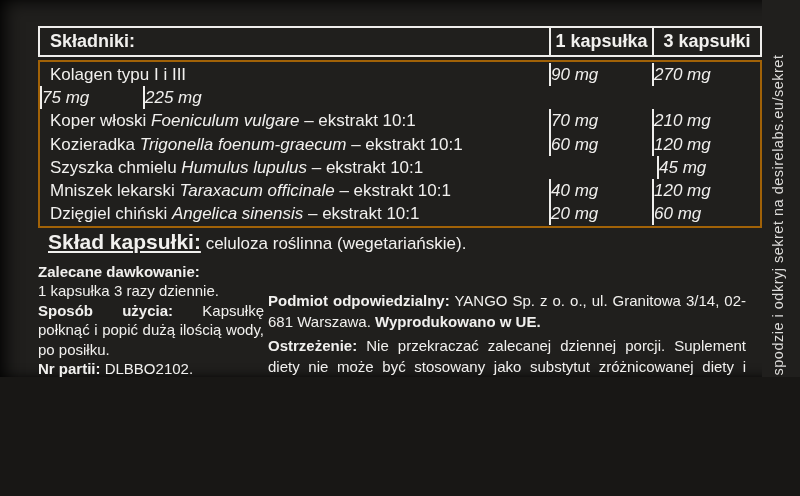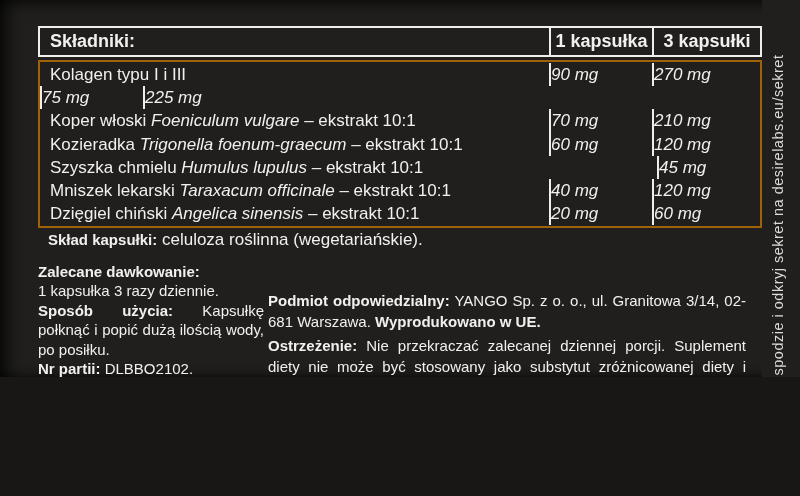--- a/index.html
+++ b/index.html
@@ -19,21 +19,21 @@
   .tbody { border: 2px solid #a16207; margin-top: 3px; padding: 1px 0; }
   .trow { display: flex; font-size: 17px; line-height: 23.2px; }
   .c-name { flex: 1; padding-left: 10px; white-space: nowrap; overflow: hidden; }
   .c1 { width: 103px; border-left: 2px solid #efeeec; }
   .c3 { width: 108px; border-left: 2px solid #efeeec; }
   .thead .c1, .thead .c3 { text-align: center; align-self: stretch; line-height: 27px; }
   .trow .c1, .trow .c3 { text-align: left; padding-right: 9px; font-style: italic; }
   .lat { font-style: italic; }
   
   .capsule { position: absolute; left: 48px; top: 230px; font-size: 17px; }
-  .capsule b { font-size: 15px; }
+  .capsule b { font-size: 21px; text-decoration: underline; }
   
   .leftcol {
     position: absolute; left: 38px; top: 262px; width: 226px;
     font-size: 15px; line-height: 19.4px;
   }
   .leftcol .just { text-align: justify; }
   .leftcol b { white-space: nowrap; text-align: center; }
   .rightcol {
     position: absolute; left: 268px; top: 262px; width: 478px;
     font-size: 15px; line-height: 21.4px; text-align: justify;

